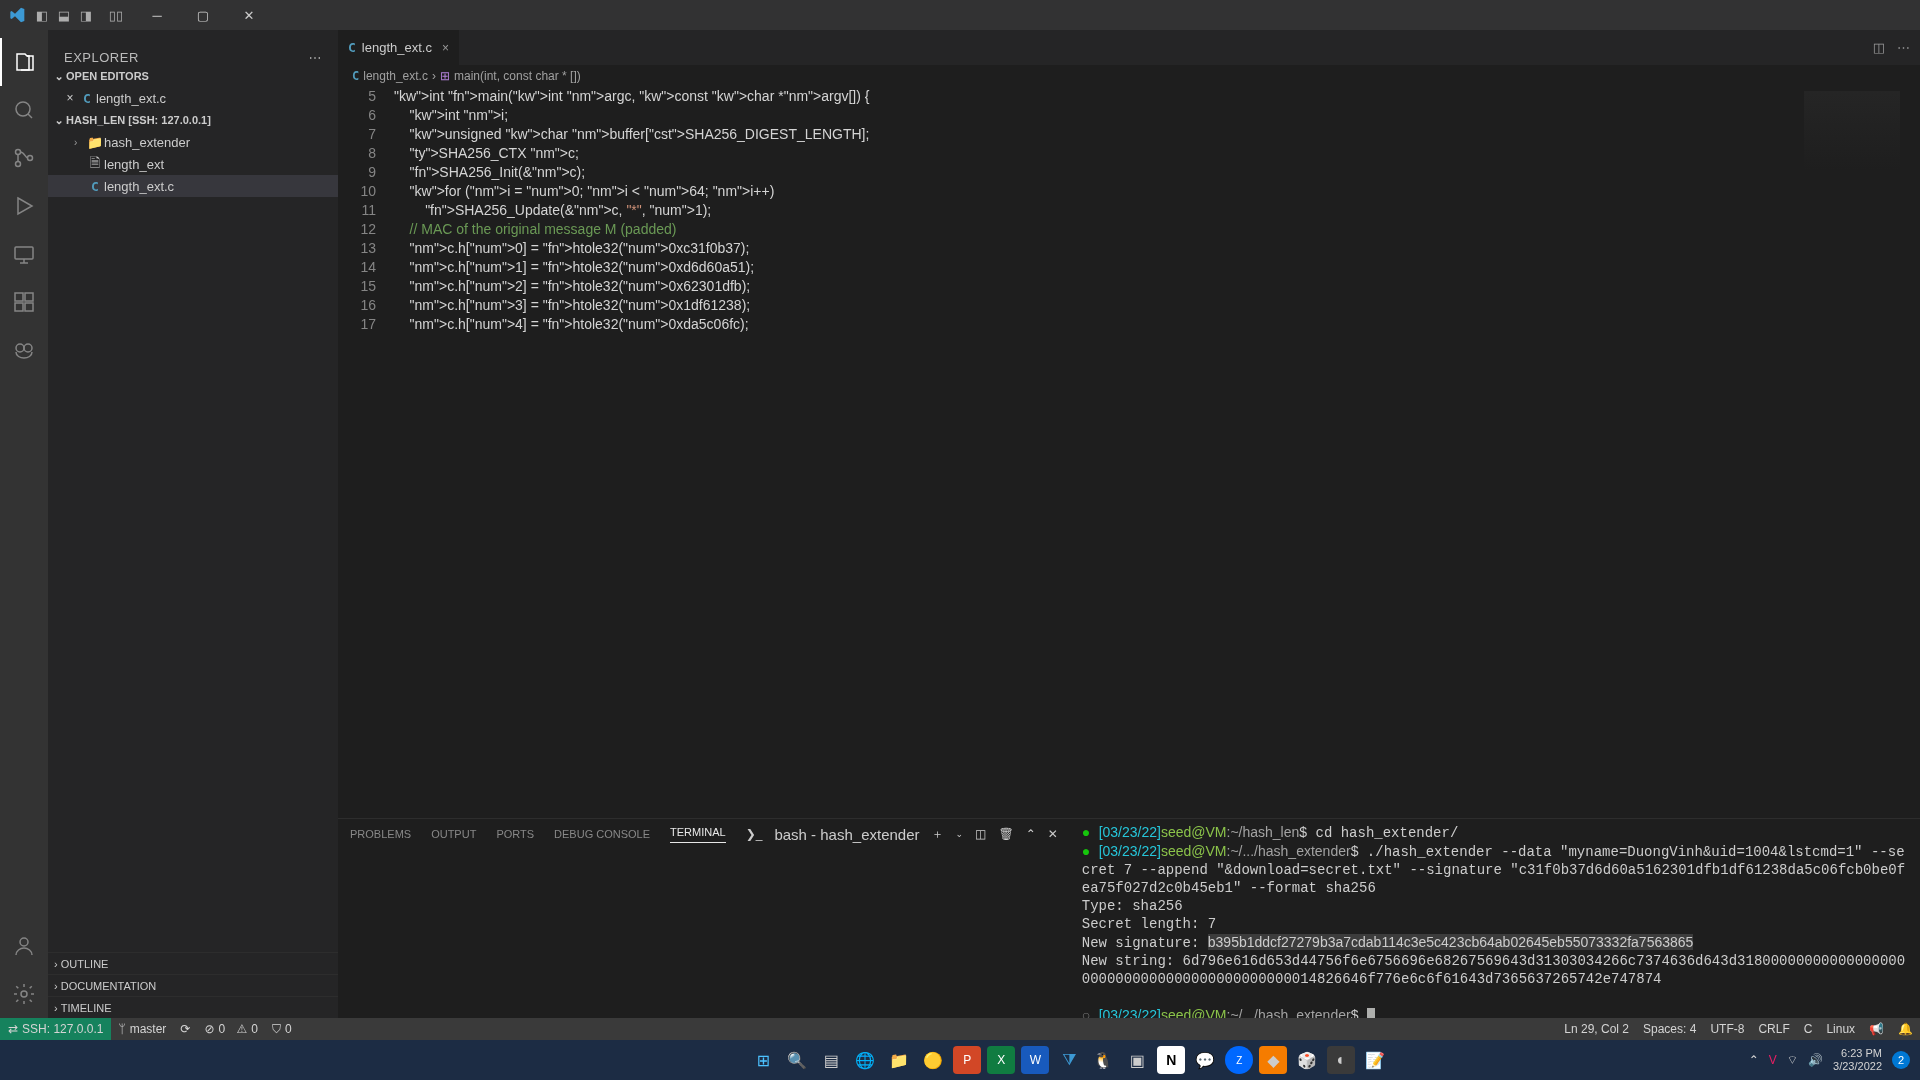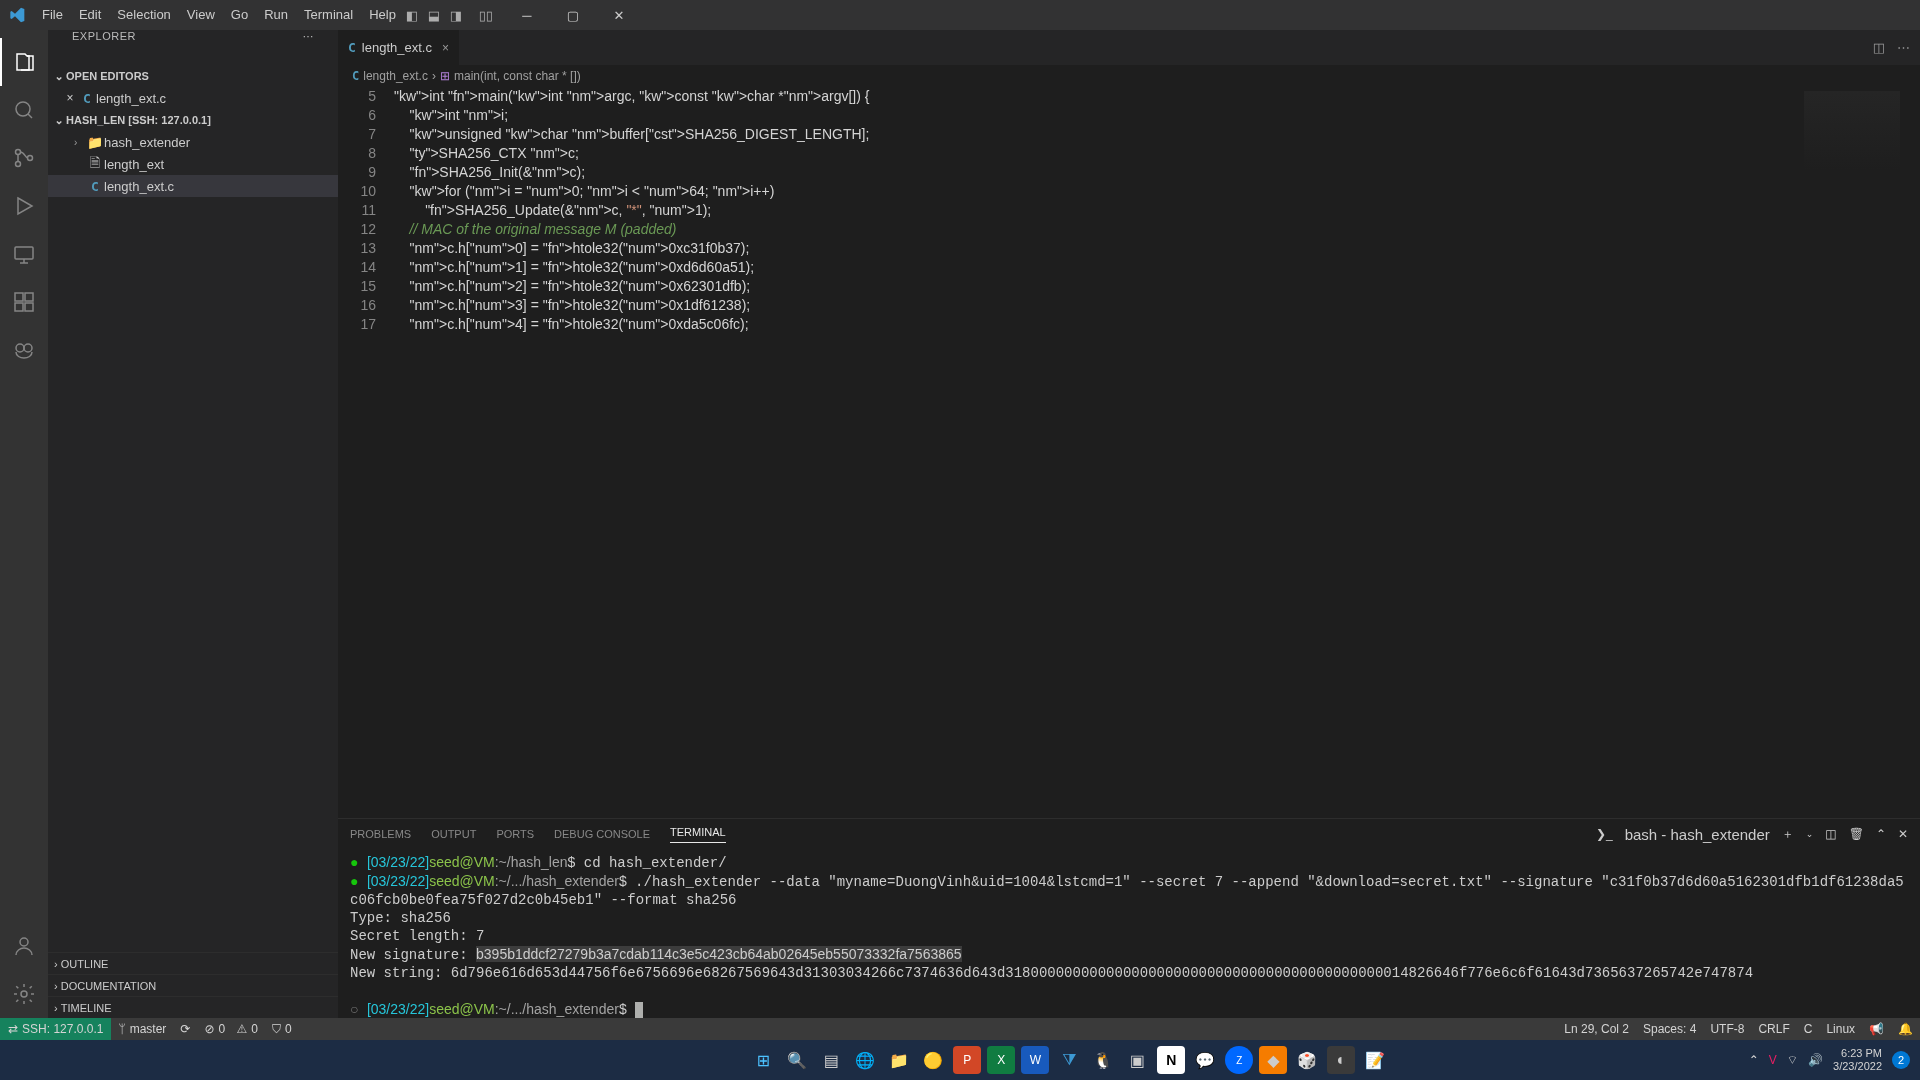--- a/index.html
+++ b/index.html
@@ -13,21 +13,21 @@
 .titlebar .winctrl .layout-icons { display:flex; gap:6px; padding-right:10px; }
 .titlebar .winctrl .layout-icons span { width:16px; height:16px; display:inline-flex; justify-content:center; align-items:center; opacity:.8; }
 .titlebar .winctrl .wc { width:46px; height:30px; display:flex; justify-content:center; align-items:center; }
 
 .main { display:flex; height:calc(100% - 30px - 22px - 40px); }
 .activitybar { width:48px; background:#333; display:flex; flex-direction:column; align-items:center; padding-top:8px; }
 .activitybar .ai { width:48px; height:48px; display:flex; justify-content:center; align-items:center; color:#858585; }
 .activitybar .ai.active { border-left:2px solid #fff; color:#fff; }
 .activitybar .spacer { flex:1; }
 .sidebar { width:290px; background:#252526; display:flex; flex-direction:column; }
-.side-hdr { height:35px; display:flex; align-items:flex-start; padding:0 24px; font-size:11px; letter-spacing:.5px; color:#bbb; }
+.side-hdr { height:35px; display:flex; align-items:flex-end; padding:0 16px; font-size:13px; letter-spacing:.5px; color:#bbb; }
 .side-hdr .dots { margin-left:auto; }
 .section-hdr { height:22px; display:flex; align-items:center; padding-left:4px; font-size:11px; font-weight:bold; color:#ccc; }
 .section-hdr .chev { width:14px; text-align:center; }
 .tree { font-size:13px; color:#ccc; }
 .tree .row { height:22px; display:flex; align-items:center; padding-left:14px; }
 .tree .row.sel { background:#37373d; }
 .tree .row .chev { width:10px; font-size:10px; opacity:.7; margin-right:2px; }
 .tree .row .ficon { width:18px; text-align:center; }
 .tree .row.indent1 { padding-left:26px; }
 .tree .row.indent2 { padding-left:26px; }
@@ -39,23 +39,23 @@
 .tabs { height:35px; background:#252526; display:flex; align-items:stretch; }
 .tab { background:#1e1e1e; border-right:1px solid #252526; display:flex; align-items:center; padding:0 10px; gap:6px; font-size:13px; }
 .tab .ci { color:#519aba; font-weight:bold; font-family:monospace; }
 .tab .x { opacity:.7; font-size:12px; margin-left:4px; }
 .tabs .right { margin-left:auto; display:flex; align-items:center; gap:12px; padding-right:10px; opacity:.7; }
 .breadcrumb { height:22px; display:flex; align-items:center; padding-left:14px; font-size:12px; color:#a0a0a0; gap:4px; }
 .breadcrumb .ci { color:#519aba; font-family:monospace; font-weight:bold; }
 .code { flex:1; display:flex; font-family:Consolas,"Courier New",monospace; font-size:14px; line-height:19px; position:relative; overflow:hidden; }
 .minimap { position:absolute; top:4px; right:20px; width:96px; height:80px; background:linear-gradient(#2a2a2a,#1e1e1e); opacity:.6; }
 .gutter { width:56px; text-align:right; color:#858585; padding-right:18px; }
-.codelines { white-space:pre; color:#d4d4d4; } .str { color:#ce9178; } .cm { color:#6a9955; font-style:italic; }
-
-.panel { height:200px; border-top:1px solid #2d2d2d; display:flex; flex-direction:column; background:#1e1e1e;justify-content:flex-end; }
+.codelines { white-space:pre; color:#d4d4d4; } .str { color:#ce9178; } .cm { color:#6a9955; }
+
+.panel { height:200px; border-top:1px solid #2d2d2d; display:flex; flex-direction:row; background:#1e1e1e;justify-content:flex-end; }
 .panel-tabs { height:30px; display:flex; align-items:center; padding:0 12px; gap:20px; font-size:11px; color:#888; }
 .panel-tabs span.active { color:#e7e7e7; border-bottom:1px solid #e7e7e7; padding-bottom:4px; }
 .panel-tabs .right { margin-left:auto; display:flex; align-items:center; gap:12px; color:#ccc; font-size:12px; }
 .panel-tabs .right .shellname { font-size:15px; }
 .panel-body { flex:1; font-family:Consolas,"Courier New",monospace; font-size:14px; line-height:18px; padding:4px 12px; overflow:hidden; white-space:pre-wrap; word-break:break-all; color:#ccc; }
 .panel-body .dt { color:#26c6da; } .panel-body .host { color:#8bc34a; } .panel-body .path { color:#a3a3a3; } .panel-body .dollar { color:#ccc; }
 .panel-body .hl { background:#ffffff22; }
 .panel-body .dot { color:#16c60c; }
 .panel-body .dotw { color:#767676; }
 .panel-body .cursor { background:#aeafad; display:inline-block; width:8px; height:16px; vertical-align:text-bottom; }
@@ -76,30 +76,20 @@
 svg { display:block; }
 </style>
 </head>
 <body>
 
 <div class="titlebar">
   <div class="logo">
     <svg width="16" height="16" viewBox="0 0 24 24">
         <path fill="#3c99d4" d="M23 3l-5-2-9 9-5-4-2 1v10l2 1 5-4 9 9 5-2V3z"></path>
       </svg>
-  </div>
-  <div class="menus">
-    <span>File</span>
-    <span>Edit</span>
-    <span>Selection</span>
-    <span>View</span>
-    <span>Go</span>
-    <span>Run</span>
-    <span>Terminal</span>
-    <span>Help</span>
   </div>
   <div class="winctrl">
     <div class="layout-icons">
       <span>◧</span>
       <span>⬓</span>
       <span>◨</span>
       <span style="margin-left:8px">▯▯</span>
     </div>
     <div class="wc">─</div>
     <div class="wc">▢</div>

